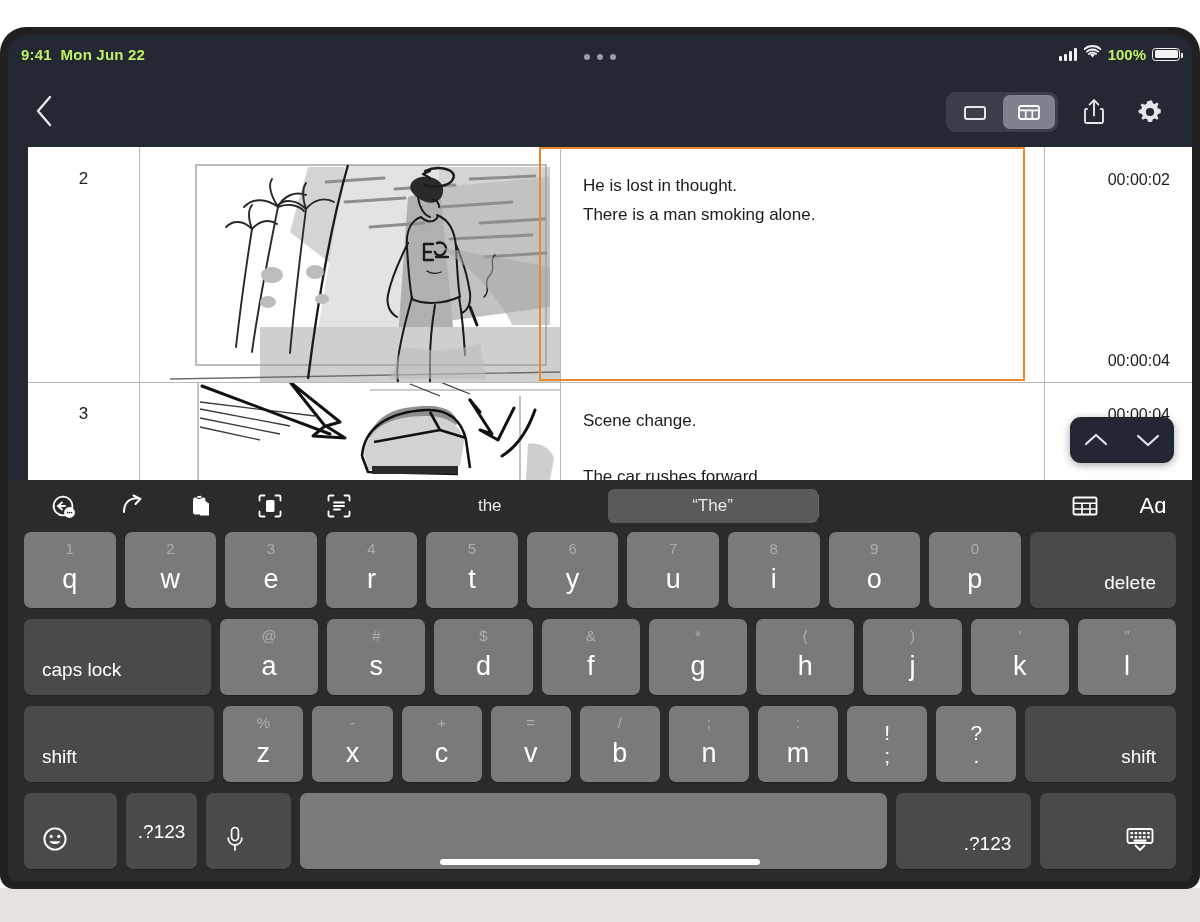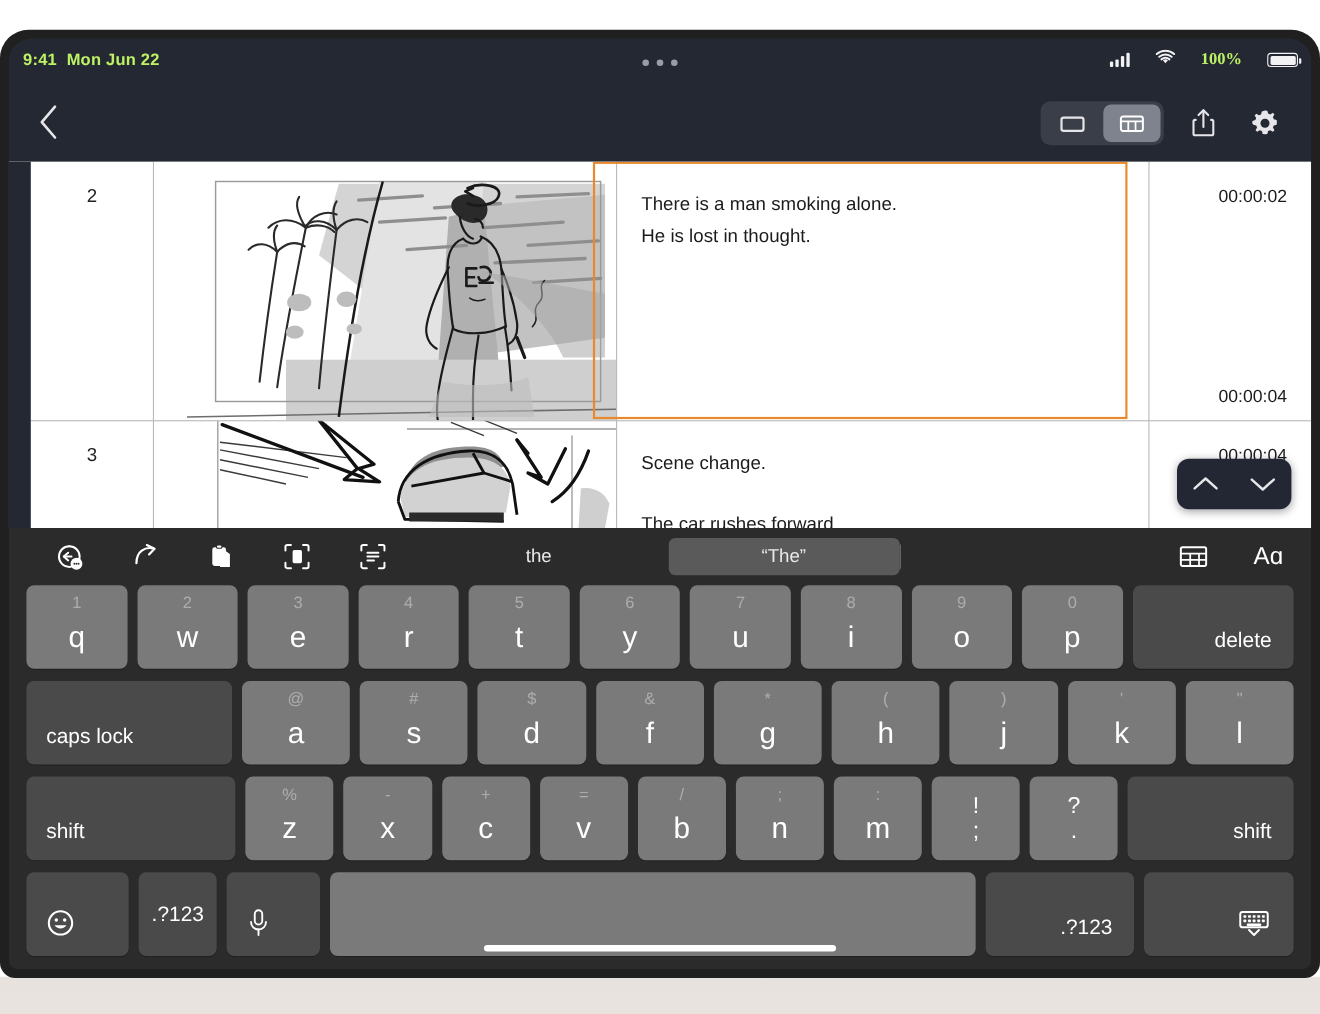--- a/index.html
+++ b/index.html
@@ -41,21 +41,21 @@
     font-size: 15px; font-weight: bold; letter-spacing: .2px;
     white-space: pre;
   }
   .status-dots {
     position: absolute; left: 50%; top: 22px; transform: translate(-50%,-50%);
     display: flex; gap: 7px;
   }
   .status-dots i { width: 6px; height: 6px; border-radius: 50%; background: #9a9da6; display: block; }
   .status-right {
     position: absolute; right: 12px; top: 10px;
-    display: flex; align-items: center; gap: 23px; font-family: Liberation Serif, serif;
+    display: flex; align-items: center; gap: 6px;
   }
   .sig { display: flex; align-items: flex-end; gap: 2px; height: 13px; }
   .sig i { width: 3px; background: #f2f2f5; border-radius: 1px; display: block; }
   .sig i:nth-child(1){height:5px}.sig i:nth-child(2){height:7px}
   .sig i:nth-child(3){height:10px}.sig i:nth-child(4){height:13px}
   .batt-pct { font-size: 15px; font-weight: bold; }
   .batt {
     width: 28px; height: 13px; border: 1.6px solid #f2f2f5; border-radius: 3.5px;
     position: relative; padding: 1.5px;
   }
@@ -363,22 +363,22 @@
                 <path d="M330 160 L337 178" stroke-width="3"></path>
                 <path d="M344 150 C352 142 342 136 350 128 C357 121 348 114 355 108" stroke-width="1.4"></path>
               </g>
 
               <path d="M300 100 C330 120 360 150 372 178 L410 178 L410 120 Z" fill="#a8a8a8" opacity=".55"></path>
               <path d="M262 200 C290 205 320 204 340 196 L346 232 L250 232 Z" fill="#bcbcbc" opacity=".6"></path>
             </svg>
           </div>
 
           <div class="cell-text">
+            <p>He is lost in thought.</p>
             <p>There is a man smoking alone.</p>
-            <p>He is lost in thought.</p>
           </div>
 
           <div class="cell-time">
             <span class="t-start">00:00:02</span>
             <span class="t-end">00:00:04</span>
           </div>
         </div>
 
         <div class="row-sep"></div>
 

